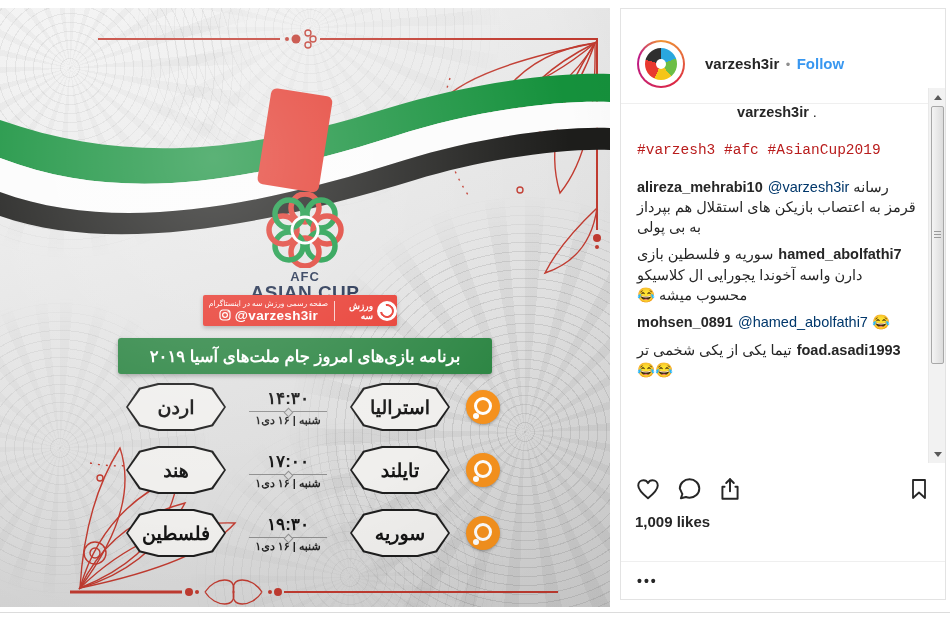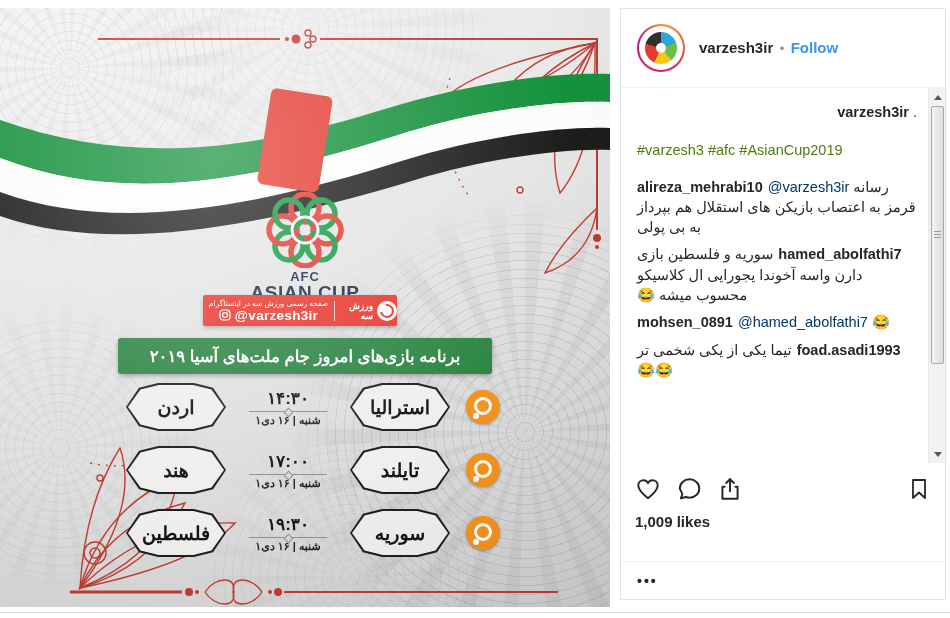--- a/index.html
+++ b/index.html
@@ -69,37 +69,37 @@
   .m-date{font-size:11px;font-weight:bold;color:#232323;}
   .pin{position:relative;width:34px;height:34px;border-radius:50%;margin-left:16px;flex:0 0 auto;
       background:var(--accent_orange,#f6921e);box-shadow:0 1px 3px rgba(0,0,0,.3);}
   .pin::before{content:"";position:absolute;left:8px;top:7px;width:12px;height:12px;border-radius:50%;
       border:3.5px solid #fff;}
   .pin::after{content:"";position:absolute;left:7px;bottom:5px;width:6px;height:6px;border-radius:50%;background:#fff;}
 
   
   .post-card{position:absolute;left:620px;top:8px;width:326px;height:592px;box-sizing:border-box;
       background:#fff;border:1px solid #e3e3e3;}
-  .ig-header{position:absolute;left:0;top:0;right:0;height:79px;box-sizing:border-box;
-      border-bottom:1px solid #efefef;display:flex;align-items:center;padding:0 16px;gap:14px;}
+  .ig-header{position:absolute;left:0;top:16px;right:0;height:79px;box-sizing:border-box;
+      border-bottom:1px solid #efefef;display:flex;align-items:center;padding:0 16px;gap:20px;}
   .avatar-ring{width:48px;height:48px;border-radius:50%;padding:2px;box-sizing:border-box;flex:0 0 auto;cursor:pointer;
       background:conic-gradient(#f09433,#e6683c,#dc2743,#cc2366,#bc1888,#f09433);}
   .avatar-inner{width:100%;height:100%;border-radius:50%;background:#fff;display:flex;align-items:center;justify-content:center;}
   .avatar-logo{position:relative;width:32px;height:32px;border-radius:50%;
       background:conic-gradient(#2aa7de 0 70deg,#6cbe45 70deg 140deg,#f5c518 140deg 205deg,#e8392f 205deg 285deg,#2f2f2f 285deg 360deg);}
   .avatar-logo::after{content:"";position:absolute;left:11px;top:11px;width:10px;height:10px;border-radius:50%;background:#fff;}
   .hdr-user{font-size:15px;font-weight:bold;color:#262626;cursor:pointer;}
   .hdr-dot{color:#8e8e8e;font-size:13px;margin:0 2px;}
   .hdr-follow{font-size:15px;font-weight:bold;color:#3897f0;cursor:pointer;}
 
   .ig-body{position:absolute;left:0;top:79px;right:0;height:375px;overflow:hidden;}
   .ig-body .content{padding:14px 28px 0 16px;font-size:14.5px;line-height:1.4;}
-  .cap-line{text-align:right;}
+  .cap-line{text-align:center;}
   .cap-user{font-weight:bold;margin-right:4px;}
-  .hashtags{color:#4d7c0f;margin:18px 0 16px 0;}
+  .hashtags{color:#b91c1c;margin:18px 0 16px 0;font-family:Liberation Mono, monospace;}
   .comment{margin-bottom:7px;text-align:left;}
   .c-user{font-weight:bold;margin-inline-end:5px;}
   .c-mention{color:#00376b;margin-inline-end:4px;}
 
   
   .sbar{position:absolute;top:0;right:0;width:17px;height:100%;background:#f2f2f2;border-left:1px solid #e9e9e9;box-sizing:border-box;}
   .sbtn{position:absolute;left:1px;width:15px;height:16px;background:#f2f2f2;display:flex;align-items:center;justify-content:center;cursor:pointer;}
   .sbtn.up{top:1px;} .sbtn.down{bottom:1px;}
   .sarrow{width:0;height:0;border-left:4px solid transparent;border-right:4px solid transparent;}
   .sarrow.up{border-bottom:5px solid #5a5a5a;} .sarrow.down{border-top:5px solid #5a5a5a;}

